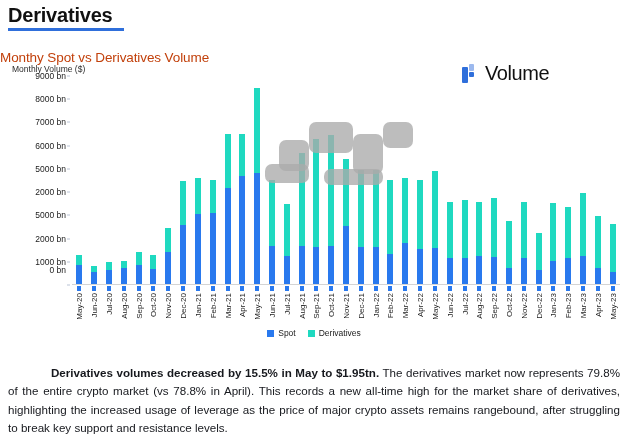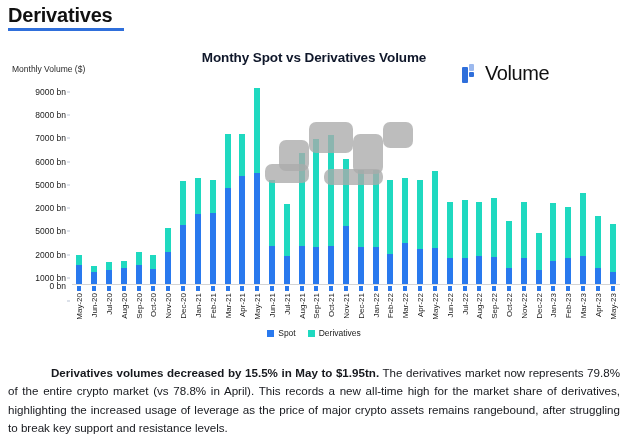--- a/index.html
+++ b/index.html
@@ -21,42 +21,42 @@
   }
   #page-header .rule {
     height:3px; background:#2f6fdb; width:116px; margin-top:1px;
   }
 
   
   #chart-card { position:absolute; left:0; top:40px; width:628px; height:305px; }
 
   #chart-title {
     position:absolute; left:0; right:0; top:10px;
-    text-align:center; font-size:13.5px; font-weight:bold; color:#0f172a;
+    font-size:13.5px; font-weight:normal; color:#c2410c;
     letter-spacing:-.1px;
   }
 
   
   #brand-logo { position:absolute; left:462px; top:22px; display:flex; align-items:center; gap:6px; }
   #brand-logo .mark { position:relative; width:17px; height:19px; }
   #brand-logo .mark i { position:absolute; display:block; background:#2f6fdb; border-radius:1px; }
   #brand-logo .mark .b1 { left:0; top:3px;  width:6px;  height:16px; }
   #brand-logo .mark .b2 { left:7px; top:0;  width:5px;  height:7px;  background:#9cb9ee; }
   #brand-logo .mark .b3 { left:7px; top:8px; width:5px; height:5px;  background:#2f6fdb; }
   #brand-logo .word { font-size:20px; font-weight:500; color:#111; letter-spacing:-.4px; }
 
   
   #y-axis-title {
     position:absolute; left:12px; top:24px; font-size:8.5px; color:#2a2a2a;
     white-space:nowrap;
   }
 
   
   #plot-wrap { position:absolute; left:0; top:0; width:628px; height:305px; }
-  #y-axis { position:absolute; left:18px; top:36px; width:52px; height:209px;margin-top:16px; }
+  #y-axis { position:absolute; left:18px; top:36px; width:52px; height:209px; }
   #y-axis .tick {
     position:absolute; right:4px; transform:translateY(-50%);
     font-size:8.5px; color:#1b1b1b; white-space:nowrap; font-weight:500;
   }
   #y-axis .tick-mark {
     position:absolute; right:0; width:3px; height:1px; background:#b9c3d6;
     transform:translateY(-50%);
   }
 
   #plot-area {

